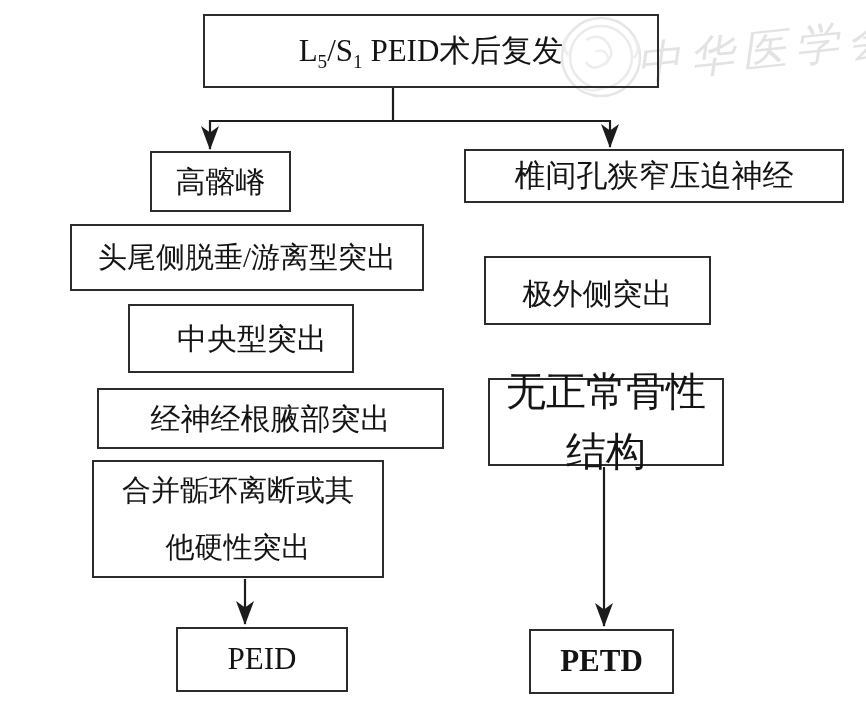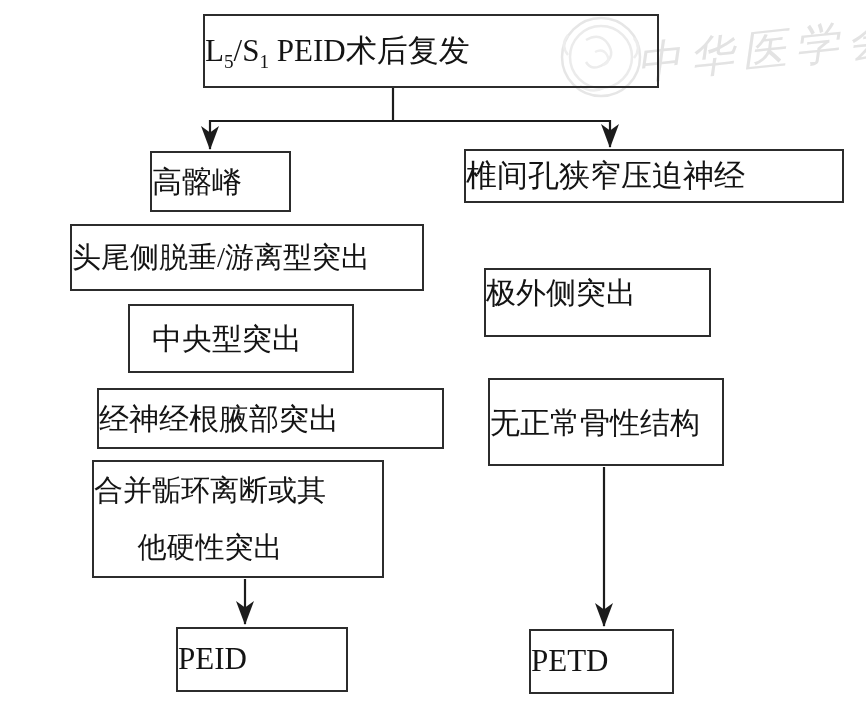--- a/index.html
+++ b/index.html
@@ -42,37 +42,38 @@
     z-index: 1;
   }
   .node {
     position: absolute;
     z-index: 2;
     box-sizing: border-box;
     border: 2px solid #2c2c2c;
     background: transparent;
     display: flex;
     align-items: center;
+    justify-content: center;
     text-align: center;
     line-height: 1.5;
   }
   .node .lbl { white-space: pre-line; }
 
   #node-root        { left:203px; top:14px;  width:456px; height:74px; font-size:31px; }
   #node-iliac       { left:150px; top:151px; width:141px; height:61px; font-size:30px; }
   #node-foraminal   { left:464px; top:149px; width:380px; height:54px; font-size:31px; }
   #node-prolapse    { left:70px;  top:224px; width:354px; height:67px; font-size:29px; }
   #node-central     { left:128px; top:304px; width:226px; height:69px; font-size:30px;padding-left:22px; }
   #node-axillary    { left:97px;  top:388px; width:347px; height:61px; font-size:30px; }
   #node-epiphyseal  { left:92px;  top:460px; width:292px; height:118px; font-size:29px; line-height:1.95; }
   #node-peid        { left:176px; top:627px; width:172px; height:65px; font-size:31px; }
   #node-farlateral  { left:484px; top:256px; width:227px; height:69px; font-size:30px;
-                      align-items:flex-start; padding-top:0;margin-top:12px; }
-  #node-nobone      { left:488px; top:378px; width:236px; height:88px; font-size:30px; }
-  #node-petd        { left:529px; top:629px; width:145px; height:65px; font-size:31px; }
+                      align-items:flex-start; padding-top:13px; }
+  #node-nobone      { left:488px; top:378px; width:236px; height:88px; font-size:40px; }
+  #node-petd        { left:529px; top:629px; width:145px; height:65px; font-size:31px;font-weight:bold; }
 
   sub.ss { font-size: 0.62em; line-height: 0; }
 </style>
 </head>
 <body>
 
 <div id="canvas">
 
   <div id="watermark-layer">
     <svg width="866" height="708" viewBox="0 0 866 708">

